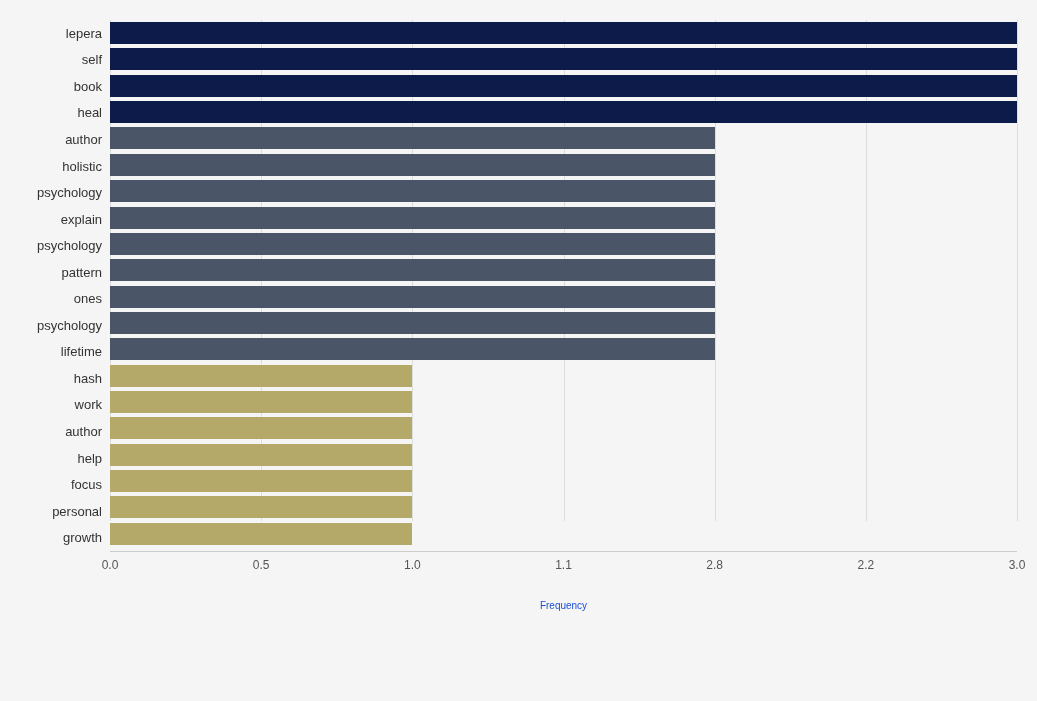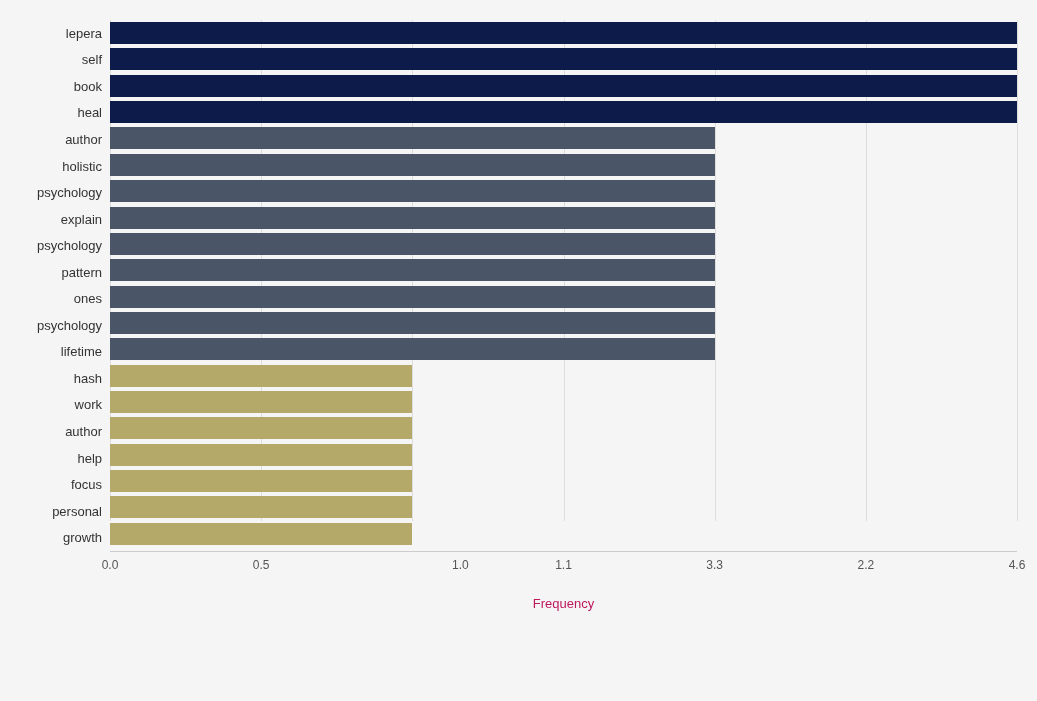--- a/index.html
+++ b/index.html
@@ -105,22 +105,22 @@
       position: absolute;
       font-size: 12px;
       color: #555;
       transform: translateX(-50%);
     }
     .x-axis-label {
       position: absolute;
       bottom: -30px;
       width: 100%;
       text-align: center;
-      font-size: 13px;
-      color: #be185d;
+      font-size: 10px;
+      color: #1d4ed8;
     }
   </style>
 </head>
 <body>
 
 <div class="chart-container">
   <div class="chart-area">
     <div class="y-labels" id="y-labels">
         <div class="y-label">lepera</div>
         <div class="y-label">self</div>
@@ -212,21 +212,21 @@
             <div class="bar bar-tan" style="width: 33.3333%;"></div>
           </div>
           <div class="bar-row">
             <div class="bar bar-tan" style="width: 33.3333%;"></div>
           </div>
         </div>
       <div class="x-axis" id="x-axis">
         <span class="x-axis-label">Frequency</span>
       <span class="x-tick" style="left: 0%;">0.0</span>
           <span class="x-tick" style="left: 16.67%;">0.5</span>
-          <span class="x-tick" style="left: 33.33%; margin-left: 48px;">1.0</span>
+          <span class="x-tick" style="left: 33.33%;">1.0</span>
           <span class="x-tick" style="left: 50%;">1.1</span>
-          <span class="x-tick" style="left: 66.67%;">3.3</span>
+          <span class="x-tick" style="left: 66.67%;">2.8</span>
           <span class="x-tick" style="left: 83.33%;">2.2</span>
-          <span class="x-tick" style="left: 100%;">4.6</span>
+          <span class="x-tick" style="left: 100%;">3.0</span>
         </div>
     </div>
   </div>
 </div>
 
 </body></html>

